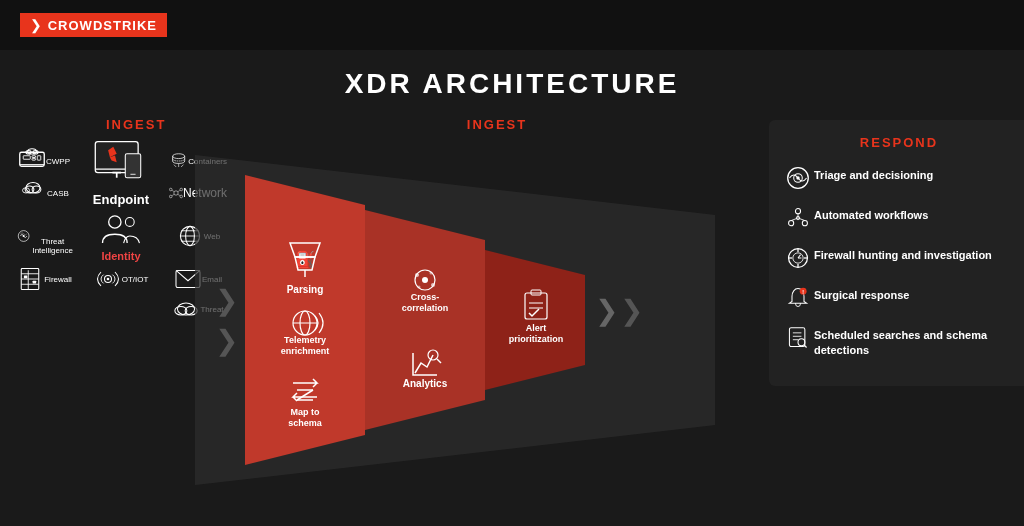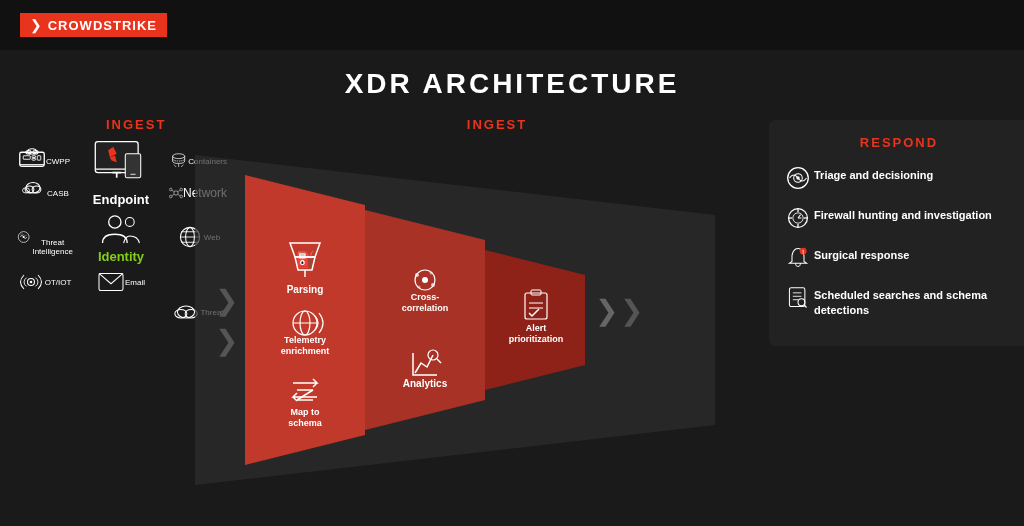--- a/index.html
+++ b/index.html
@@ -252,34 +252,46 @@
           <span style="font-size:8px; color:white; line-height:1.2;margin-top:18px;">Threat Intelligence</span>
         </div>
 
         <div class="src-item big-label" style="display:flex; flex-direction:column; align-items:center; justify-content:center;">
           <svg width="44" height="36" viewBox="0 0 50 40" fill="none">
             <circle cx="18" cy="12" r="7" stroke="white" stroke-width="1.5" fill="none"></circle>
             <path d="M4 36 Q4 26 18 26 Q32 26 32 36" stroke="white" stroke-width="1.5" fill="none"></path>
             <circle cx="35" cy="12" r="5" stroke="white" stroke-width="1.2" fill="none"></circle>
             <path d="M28 36 Q30 28 35 28 Q44 28 46 36" stroke="white" stroke-width="1.2" fill="none"></path>
           </svg>
-          <span style="font-size:13px; font-weight:800; color:#84cc16;">Identity</span>
+          <span style="font-size:11px; font-weight:800; color:#ef4444;">Identity</span>
         </div>
 
         <div class="src-item">
           <svg width="28" height="28" viewBox="0 0 32 32" fill="none">
             <circle cx="16" cy="16" r="11" stroke="white" stroke-width="1.2" fill="none"></circle>
             <ellipse cx="16" cy="16" rx="5" ry="11" stroke="white" stroke-width="1.2" fill="none"></ellipse>
             <line x1="5" y1="16" x2="27" y2="16" stroke="white" stroke-width="1"></line>
             <line x1="6" y1="10" x2="26" y2="10" stroke="white" stroke-width="1"></line>
             <line x1="6" y1="22" x2="26" y2="22" stroke="white" stroke-width="1"></line>
           </svg>
           <span style="font-size:8px; color:white;">Web</span>
         </div>
 
+        <div class="src-item">
+          <svg width="28" height="28" viewBox="0 0 32 32" fill="none">
+            <rect x="6" y="4" width="20" height="24" rx="1" stroke="white" stroke-width="1.2" fill="none"></rect>
+            <line x1="6" y1="10" x2="26" y2="10" stroke="white" stroke-width="1"></line>
+            <line x1="6" y1="16" x2="26" y2="16" stroke="white" stroke-width="1"></line>
+            <line x1="6" y1="22" x2="26" y2="22" stroke="white" stroke-width="1"></line>
+            <path d="M14 6 L14 28" stroke="white" stroke-width="1"></path>
+            <rect x="9" y="12" width="4" height="3" rx="0.5" fill="white"></rect>
+            <rect x="19" y="18" width="4" height="3" rx="0.5" fill="white"></rect>
+          </svg>
+          <span style="font-size:8px; color:white;">Firewall</span>
+        </div>
 
         <div class="src-item">
           <svg width="28" height="28" viewBox="0 0 32 32" fill="none">
             <circle cx="16" cy="16" r="4" stroke="white" stroke-width="1.2" fill="none"></circle>
             <path d="M8 8 Q4 12 4 16 Q4 20 8 24" stroke="white" stroke-width="1.2" fill="none"></path>
             <path d="M24 8 Q28 12 28 16 Q28 20 24 24" stroke="white" stroke-width="1.2" fill="none"></path>
             <path d="M11 11 Q8 13 8 16 Q8 19 11 21" stroke="white" stroke-width="1" fill="none"></path>
             <path d="M21 11 Q24 13 24 16 Q24 19 21 21" stroke="white" stroke-width="1" fill="none"></path>
             <circle cx="16" cy="16" r="1.5" fill="white"></circle>
           </svg>
@@ -393,20 +405,34 @@
           <svg width="24" height="24" viewBox="0 0 28 28" fill="none">
             <circle cx="14" cy="14" r="12" stroke="white" stroke-width="1.5" fill="none"></circle>
             <circle cx="14" cy="14" r="5" stroke="white" stroke-width="1.2" fill="none"></circle>
             <path d="M4,14 Q9,7 14,14 Q19,21 24,14" stroke="white" stroke-width="1.2" fill="none"></path>
             <circle cx="14" cy="14" r="2" fill="white"></circle>
           </svg>
         </div>
         <div class="respond-text">Triage and decisioning</div>
       </div>
 
+      <div class="respond-item">
+        <div class="respond-icon">
+          <svg width="24" height="24" viewBox="0 0 28 28" fill="none">
+            <circle cx="14" cy="6" r="3" stroke="white" stroke-width="1.2" fill="none"></circle>
+            <circle cx="6" cy="20" r="3" stroke="white" stroke-width="1.2" fill="none"></circle>
+            <circle cx="22" cy="20" r="3" stroke="white" stroke-width="1.2" fill="none"></circle>
+            <line x1="14" y1="9" x2="14" y2="14" stroke="white" stroke-width="1"></line>
+            <line x1="14" y1="14" x2="6" y2="17" stroke="white" stroke-width="1"></line>
+            <line x1="14" y1="14" x2="22" y2="17" stroke="white" stroke-width="1"></line>
+            <circle cx="14" cy="14" r="2" stroke="white" stroke-width="1" fill="none"></circle>
+          </svg>
+        </div>
+        <div class="respond-text">Automated workflows</div>
+      </div>
 
       <div class="respond-item">
         <div class="respond-icon">
           <svg width="24" height="24" viewBox="0 0 28 28" fill="none">
             <circle cx="14" cy="14" r="11" stroke="white" stroke-width="1.5" fill="none"></circle>
             <circle cx="14" cy="14" r="6" stroke="white" stroke-width="1" fill="none"></circle>
             <line x1="14" y1="3" x2="14" y2="7" stroke="white" stroke-width="1.5"></line>
             <line x1="14" y1="21" x2="14" y2="25" stroke="white" stroke-width="1.5"></line>
             <line x1="3" y1="14" x2="7" y2="14" stroke="white" stroke-width="1.5"></line>
             <line x1="21" y1="14" x2="25" y2="14" stroke="white" stroke-width="1.5"></line>

